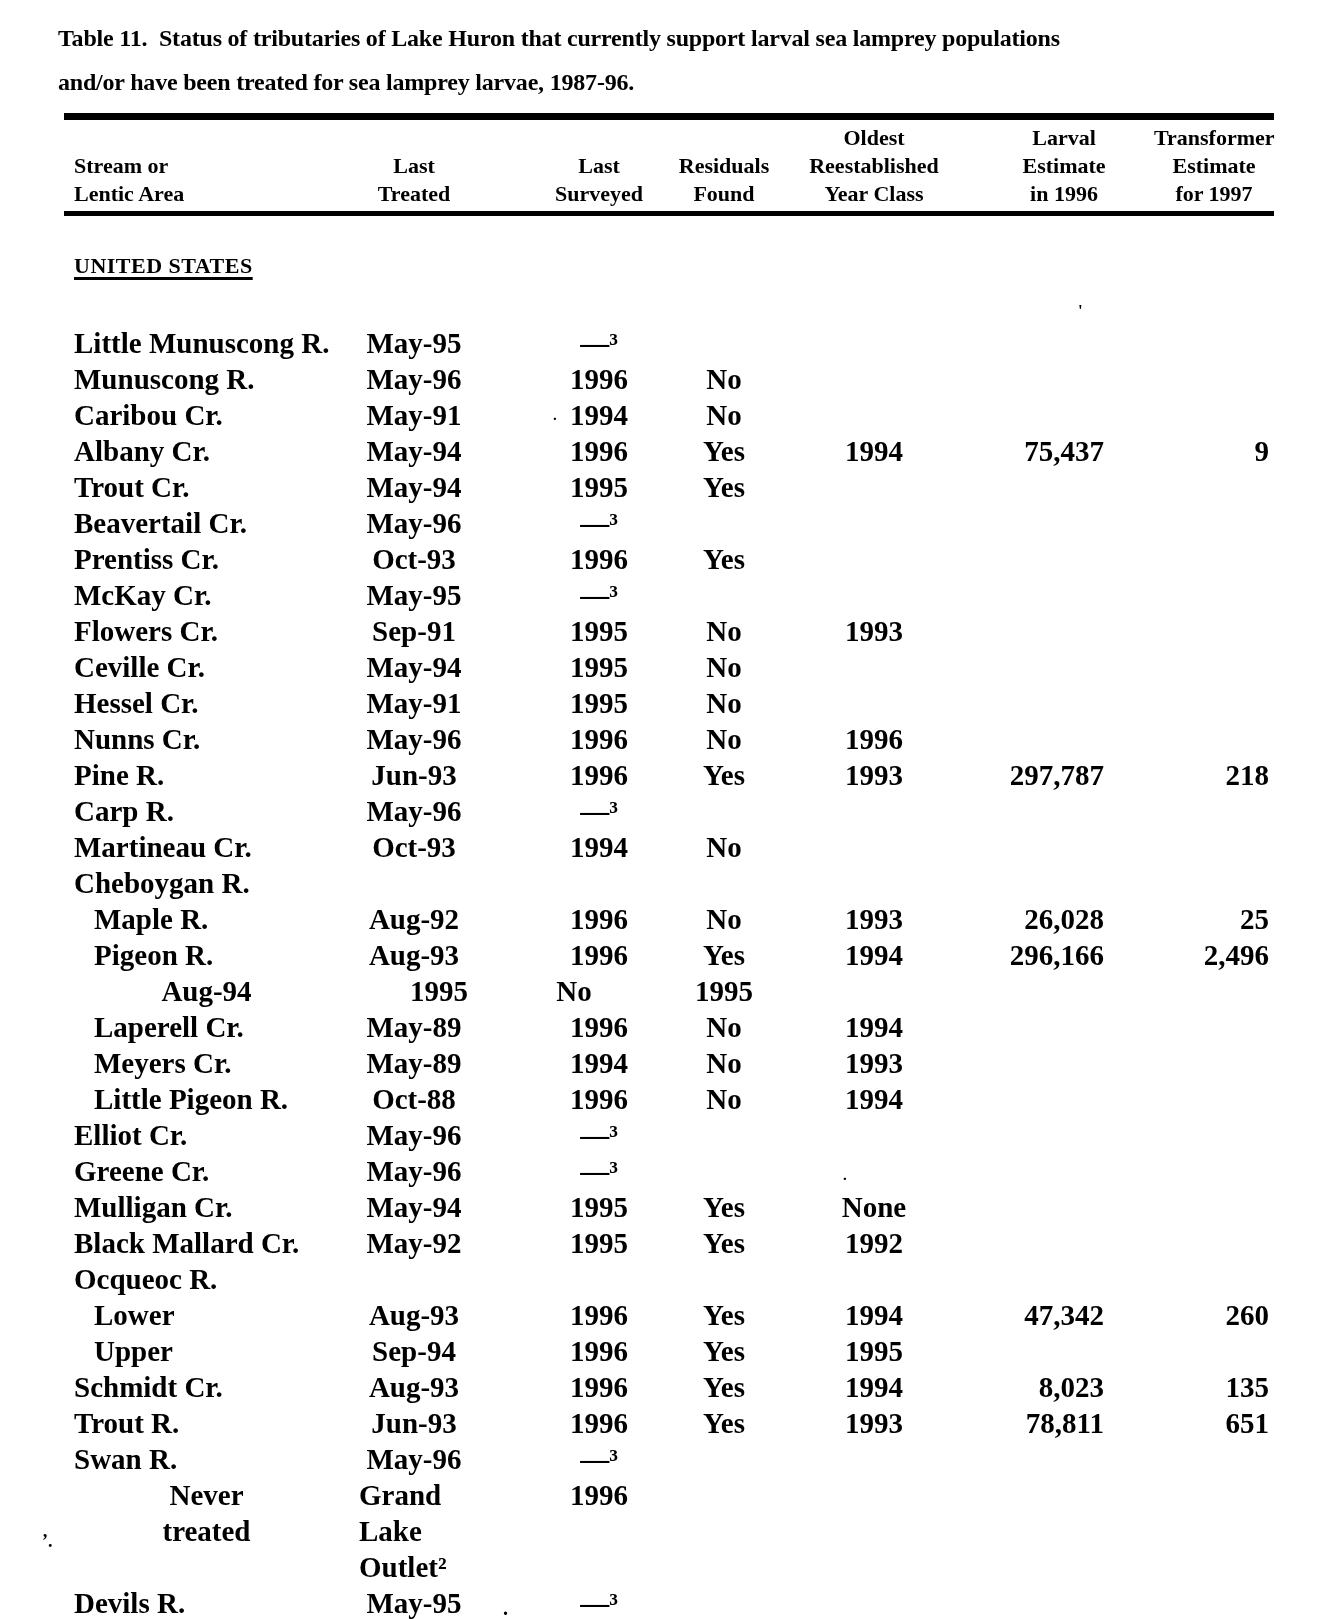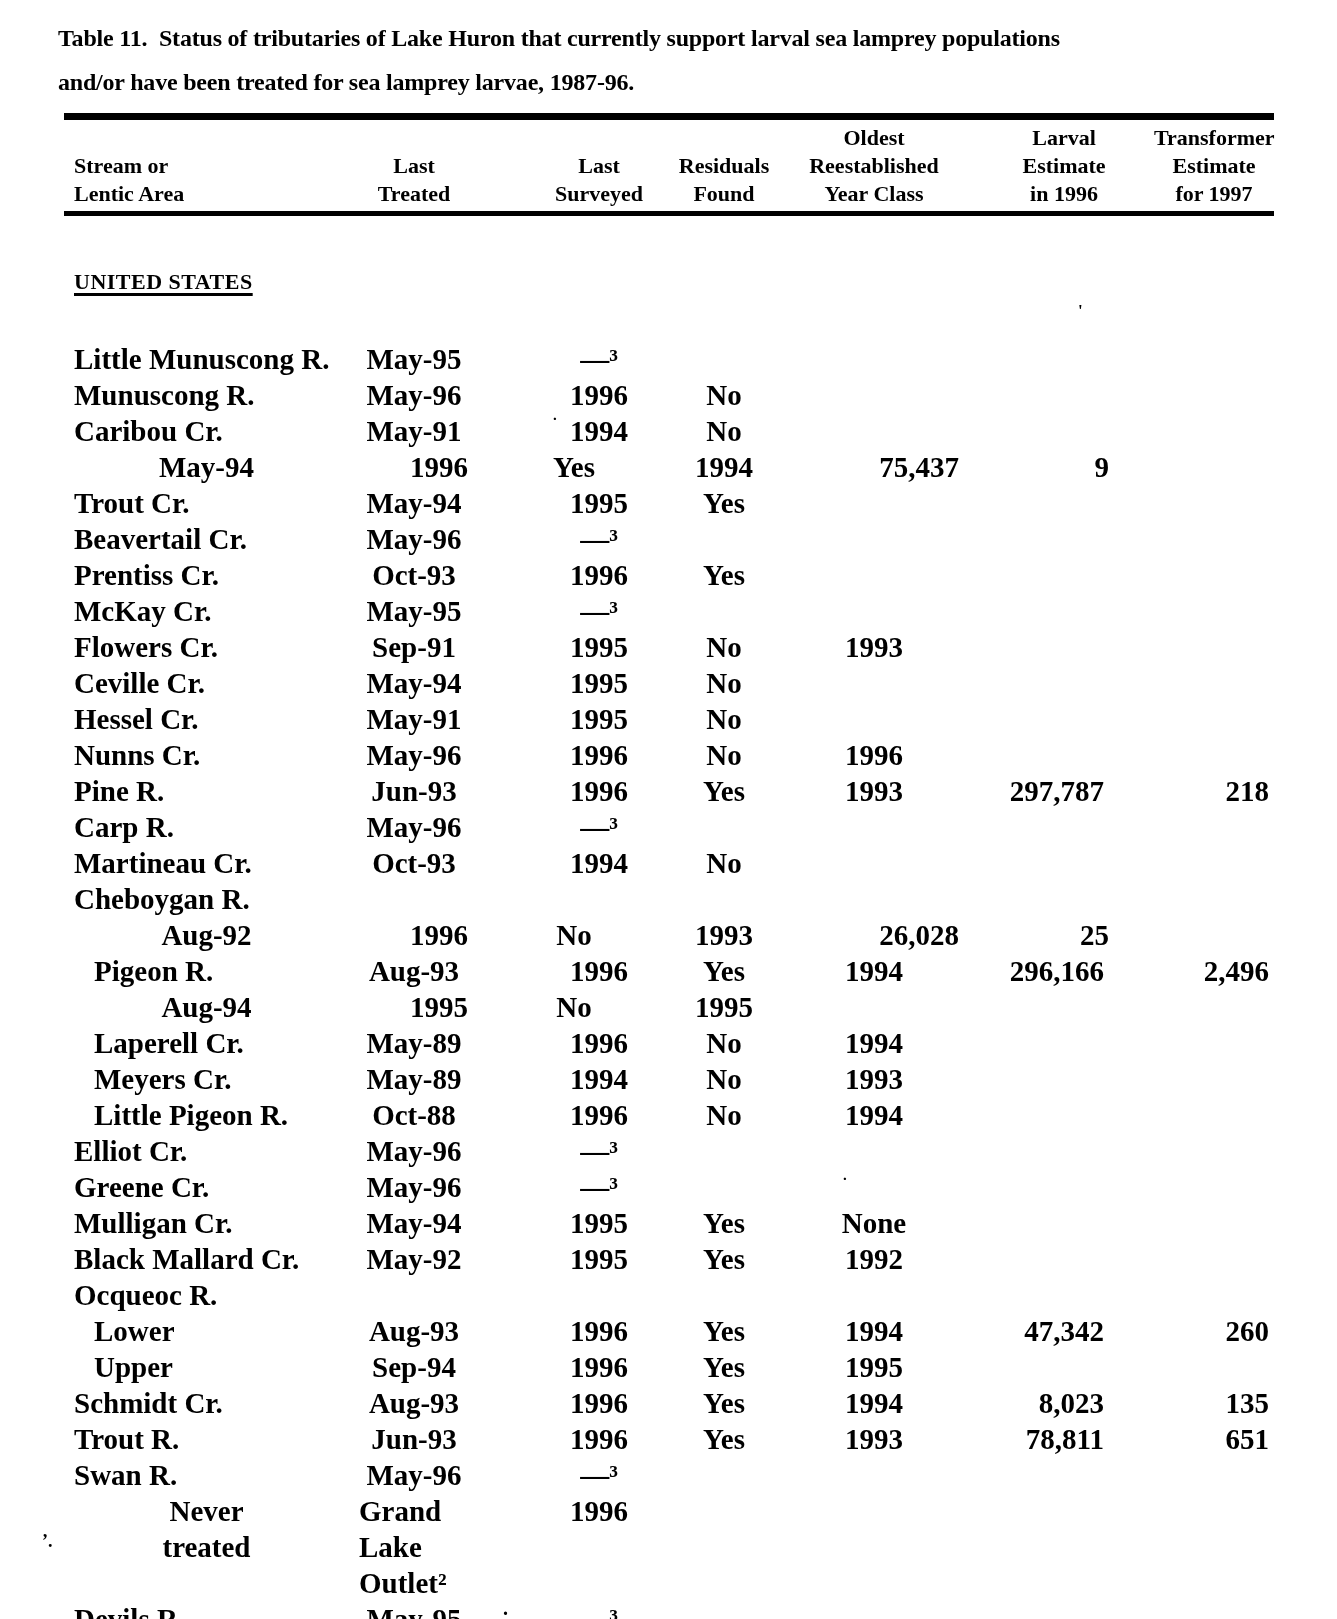--- a/index.html
+++ b/index.html
@@ -45,21 +45,21 @@
   }
   .hline { line-height: 28px; }
   .hcell.c-name { text-align: left; padding-left: 10px; }
   .hcell.c-treated { text-align: center; }
   .hcell.c-surveyed { text-align: center; padding-left: 50px; }
   .hcell.c-residuals { text-align: center; }
   .hcell.c-year_class { text-align: center; }
   .hcell.c-larval { text-align: center; padding-left: 45px; }
   .hcell.c-transformer { text-align: center; padding-left: 40px; }
   .section-heading {
-    margin-top: 52px;
+    margin-top: 36px;
     margin-left: 10px;
     font-size: 22px;
     line-height: 28px;
     letter-spacing: 0.5px;
     text-decoration: underline;
     text-decoration-thickness: 2.5px;
     text-underline-offset: 4px;
     display: inline-block;
   }
   .rows { margin-top: 45px; font-size: 29px; }
@@ -152,20 +152,21 @@
         <div class="row">
           <div class="cell c-name">Caribou Cr.</div>
           <div class="cell c-treated">May-91</div>
           <div class="cell c-surveyed">1994</div>
           <div class="cell c-residuals">No</div>
           <div class="cell c-year_class"></div>
           <div class="cell c-larval"></div>
           <div class="cell c-transformer"></div>
         </div>
         <div class="row">
+          <div class="cell c-name">Albany Cr.</div>
           <div class="cell c-treated">May-94</div>
           <div class="cell c-surveyed">1996</div>
           <div class="cell c-residuals">Yes</div>
           <div class="cell c-year_class">1994</div>
           <div class="cell c-larval">75,437</div>
           <div class="cell c-transformer">9</div>
         </div>
         <div class="row">
           <div class="cell c-name">Trout Cr.</div>
           <div class="cell c-treated">May-94</div>
@@ -268,20 +269,21 @@
         <div class="row">
           <div class="cell c-name">Cheboygan R.</div>
           <div class="cell c-treated"></div>
           <div class="cell c-surveyed"></div>
           <div class="cell c-residuals"></div>
           <div class="cell c-year_class"></div>
           <div class="cell c-larval"></div>
           <div class="cell c-transformer"></div>
         </div>
         <div class="row indent">
+          <div class="cell c-name">Maple R.</div>
           <div class="cell c-treated">Aug-92</div>
           <div class="cell c-surveyed">1996</div>
           <div class="cell c-residuals">No</div>
           <div class="cell c-year_class">1993</div>
           <div class="cell c-larval">26,028</div>
           <div class="cell c-transformer">25</div>
         </div>
         <div class="row indent">
           <div class="cell c-name">Pigeon R.</div>
           <div class="cell c-treated">Aug-93</div>

